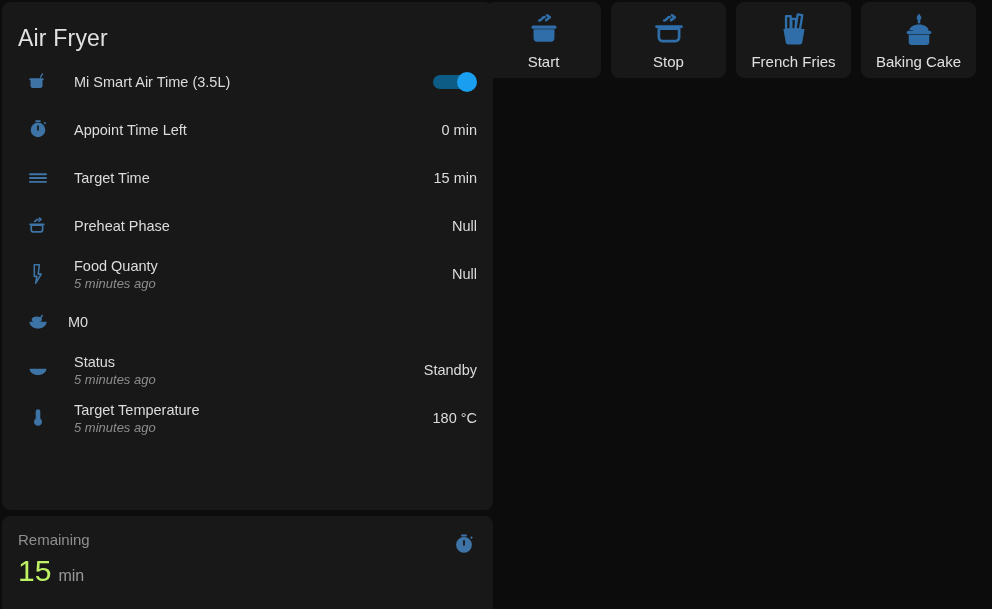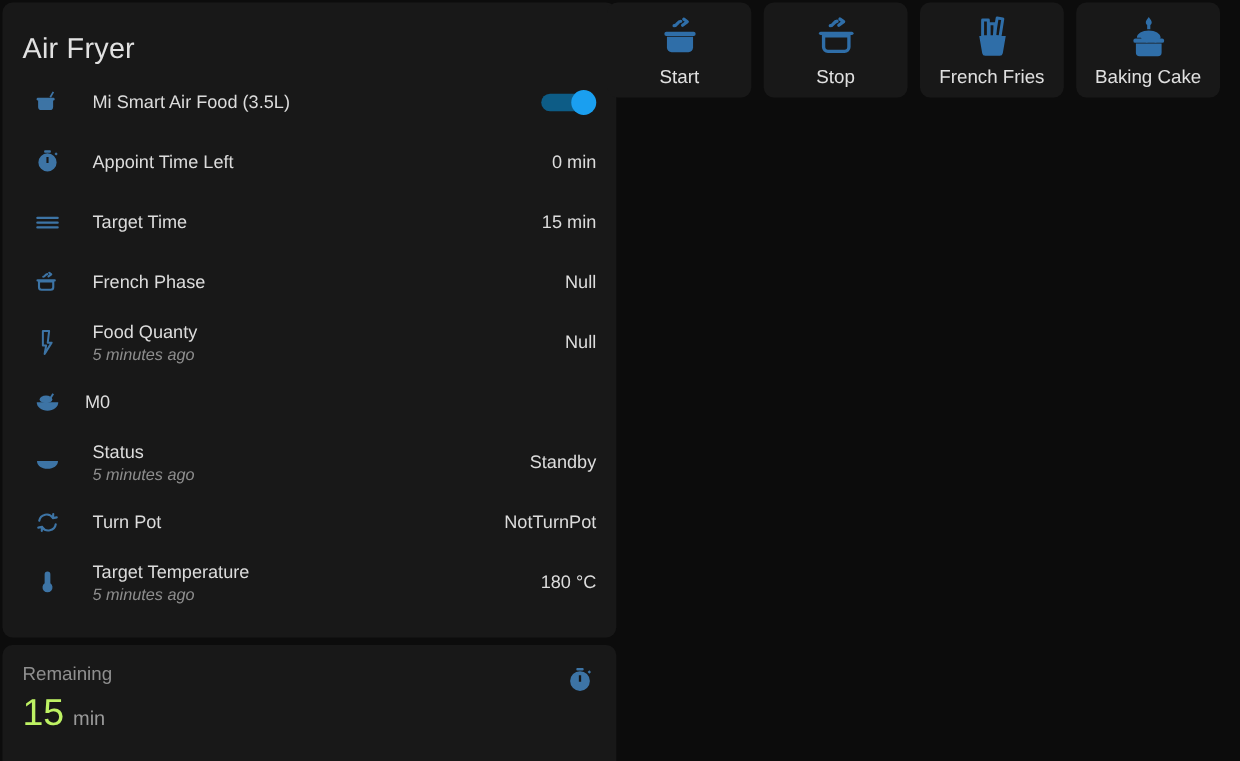--- a/index.html
+++ b/index.html
@@ -239,21 +239,21 @@
 
       <div class="row">
         <span class="row-icon">
           <svg width="24" height="24" viewBox="0 0 24 24" fill="currentColor">
             <path d="M4.5 10h12v5.5a2.5 2.5 0 0 1-2.5 2.5H7a2.5 2.5 0 0 1-2.5-2.5V10z"></path>
             <rect x="3.3" y="8.2" width="14.4" height="2.1" rx="1"></rect>
             <path d="M16.1 3.1l1.2.7-2.5 4.3-1.2-.7z"></path>
           </svg>
         </span>
         <span class="row-text">
-          <span class="row-name">Mi Smart Air Food (3.5L)</span>
+          <span class="row-name">Mi Smart Air Time (3.5L)</span>
 
         </span>
         <span class="toggle">
           <span class="toggle-track"></span>
           <span class="toggle-thumb"></span>
         </span>
       </div>
 
       <div class="row">
         <span class="row-icon">
@@ -288,21 +288,21 @@
       <div class="row">
         <span class="row-icon">
           <svg width="24" height="24" viewBox="0 0 24 24" fill="none" stroke="currentColor" stroke-width="1.7">
             <path d="M5.2 11.2h11.4v4.6a2 2 0 0 1-2 2H7.2a2 2 0 0 1-2-2v-4.6z"></path>
             <path d="M4 10.3h13.8" stroke-linecap="round"></path>
             <path d="M8.6 7.4c1.6 0 1.6-2.1 3.2-2.1" stroke-linecap="round"></path>
             <path d="M13.4 4.2l1.6 1.3-2.2 1.6" stroke-linecap="round" stroke-linejoin="round"></path>
           </svg>
         </span>
         <span class="row-text">
-          <span class="row-name">French Phase</span>
+          <span class="row-name">Preheat Phase</span>
 
         </span>
         <span class="row-value">Null</span>
       </div>
 
       <div class="row">
         <span class="row-icon">
           <svg width="24" height="24" viewBox="0 0 24 24" fill="none" stroke="currentColor" stroke-width="1.6" stroke-linejoin="round">
             <path d="M13.3 2.8H8.3v11.6h2.6l-1.2 6.8 5.6-9.1h-3.1l1.1-9.3z"></path>
           </svg>
@@ -331,35 +331,20 @@
             <path d="M3.6 10.7h16.8c0 3.6-3.7 6.3-8.4 6.3s-8.4-2.7-8.4-6.3z"></path>
           </svg>
         </span>
         <span class="row-text">
           <span class="row-name">Status</span>
           <span class="row-sub">5 minutes ago</span>
         </span>
         <span class="row-value">Standby</span>
       </div>
 
-      <div class="row">
-        <span class="row-icon">
-          <svg width="24" height="24" viewBox="0 0 24 24" fill="none" stroke="currentColor" stroke-width="1.7" stroke-linecap="round" stroke-linejoin="round">
-            <path d="M5.4 10.6A6 6 0 0 1 16.3 8.3"></path>
-            <path d="M18.6 13.4A6 6 0 0 1 7.7 15.7"></path>
-            <path d="M16.6 5.3l-.3 3.2 3.1-.6"></path>
-            <path d="M7.4 18.7l.3-3.2-3.1.6"></path>
-          </svg>
-        </span>
-        <span class="row-text">
-          <span class="row-name">Turn Pot</span>
-
-        </span>
-        <span class="row-value">NotTurnPot</span>
-      </div>
 
       <div class="row">
         <span class="row-icon">
           <svg width="24" height="24" viewBox="0 0 24 24" fill="currentColor">
             <path d="M12 3.2a2.3 2.3 0 0 0-2.3 2.3v7.1a4 4 0 1 0 4.6 0V5.5A2.3 2.3 0 0 0 12 3.2z"></path>
           </svg>
         </span>
         <span class="row-text">
           <span class="row-name">Target Temperature</span>
           <span class="row-sub">5 minutes ago</span>

